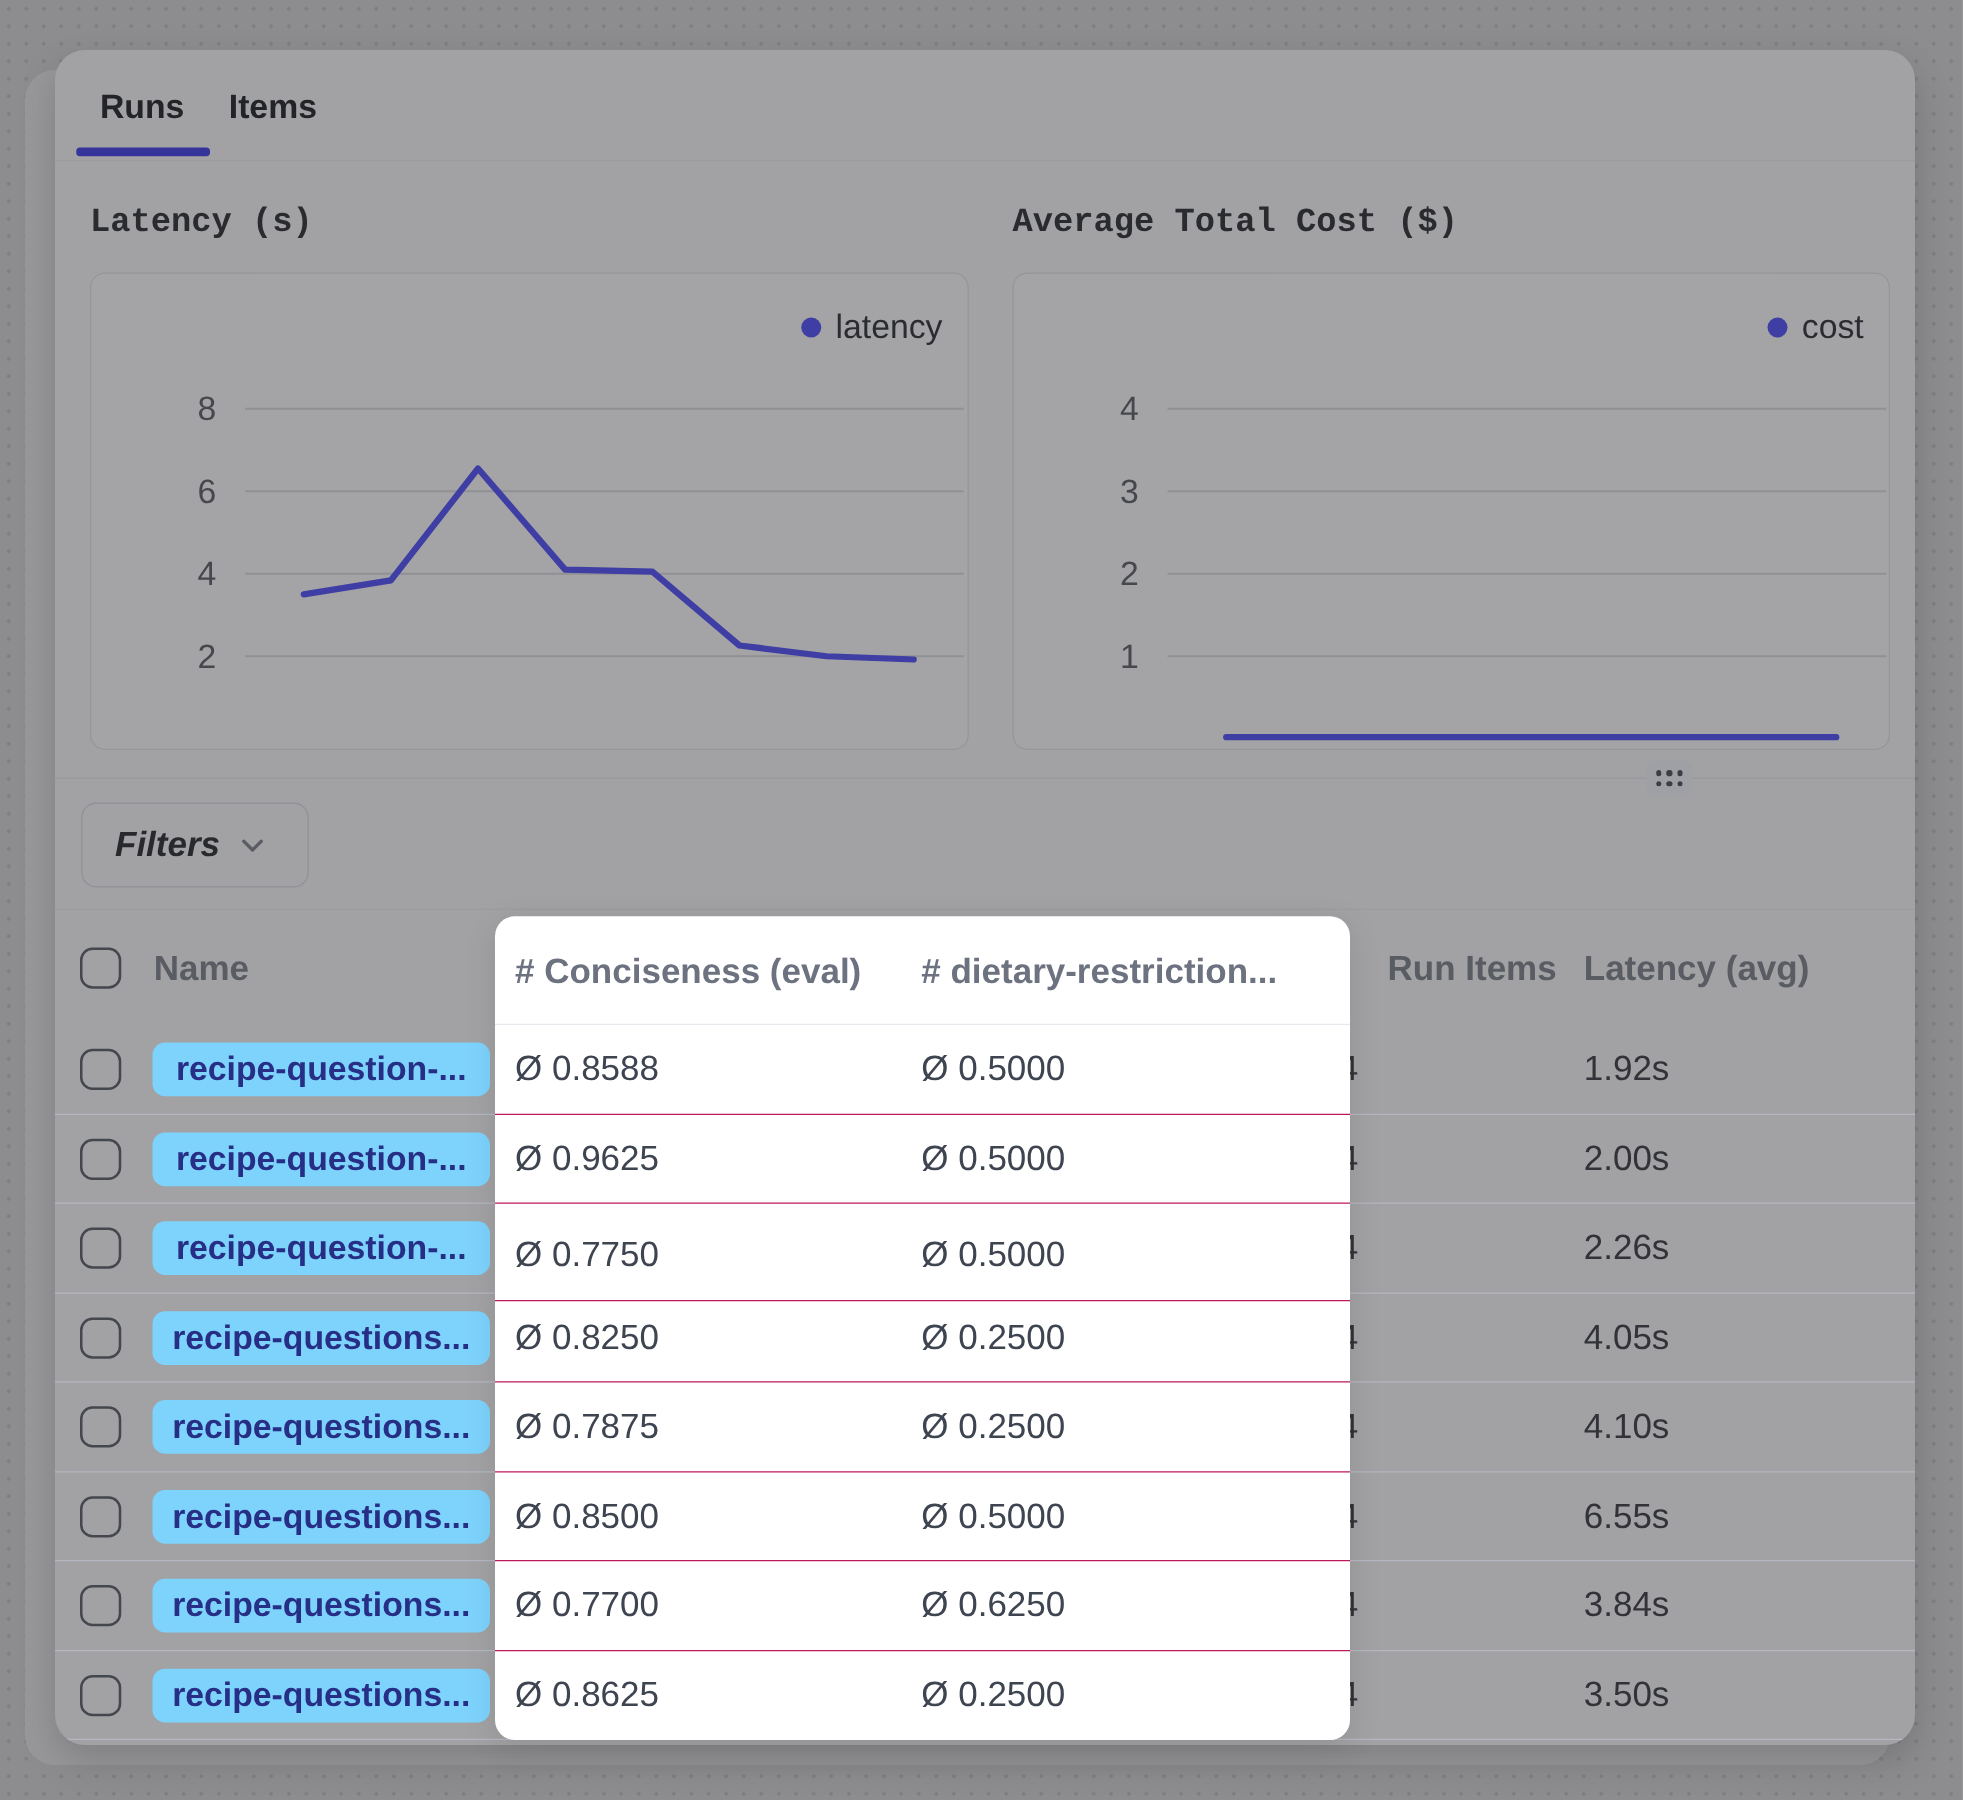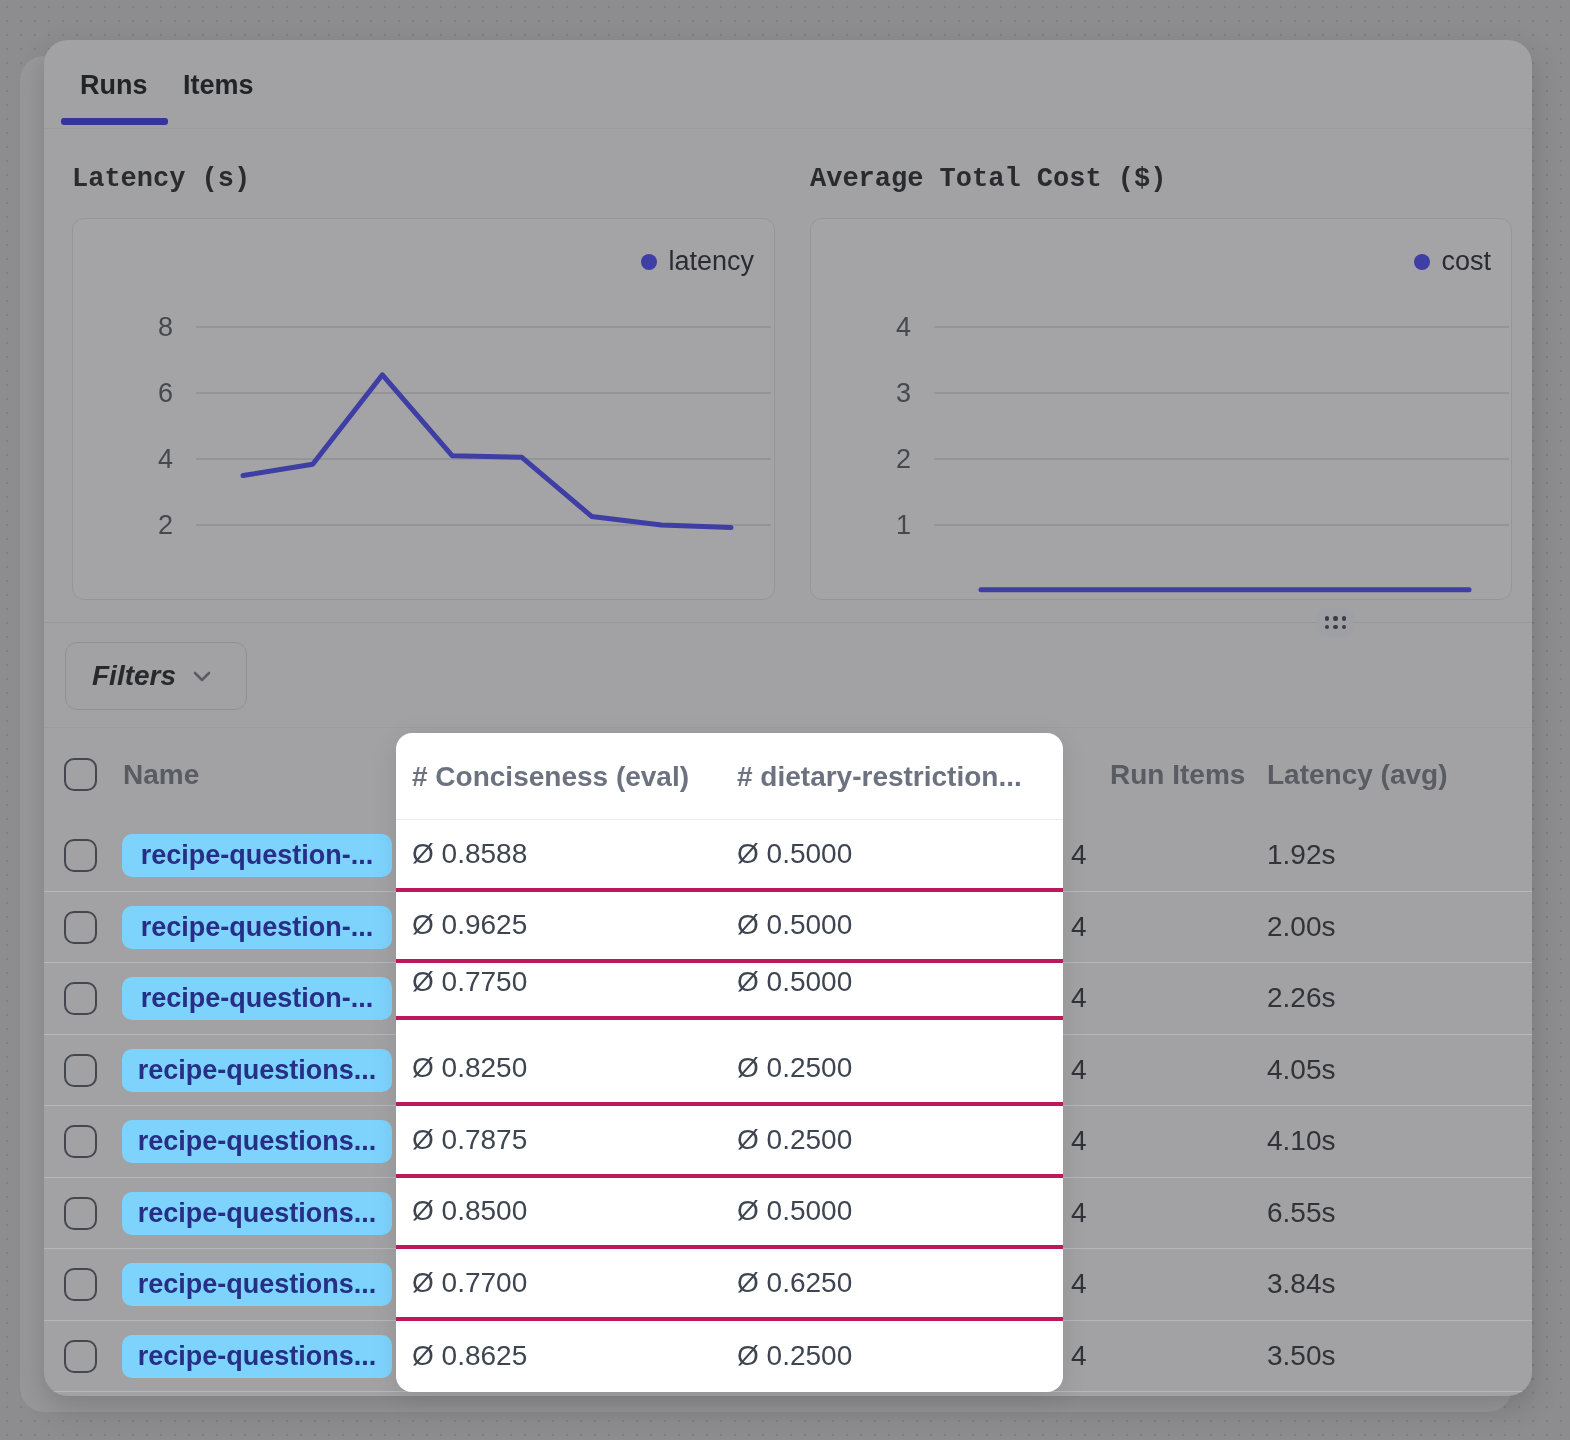--- a/index.html
+++ b/index.html
@@ -53,24 +53,24 @@
   .thead .checkbox{position:absolute;left:20px;top:30px;}
   .trow{left:0;width:100%;height:71.5px;border-bottom:1px solid #b4b7bf;box-sizing:border-box;cursor:pointer;}
   .trow .checkbox{position:absolute;left:20px;top:19px;}
   .badge{position:absolute;left:78px;top:14px;width:270px;height:43px;border-radius:10px;background:#7dd3fc;
          display:flex;align-items:center;justify-content:center;font-size:27px;font-weight:700;color:#272e85;cursor:pointer;}
   .cell{position:absolute;top:0;height:100%;display:flex;align-items:center;font-size:28px;color:#323338;}
   .cell-runitems{left:1027px;}
   .cell-latency{left:1223px;}
   
   .spotlight{left:396px;top:733px;width:667px;height:659px;background:#ffffff;border-radius:16px;
-             box-shadow:0 6px 26px rgba(0,0,0,.10);overflow:hidden;}
+             box-shadow:0 6px 26px rgba(0,0,0,.10);overflow:hidden;padding-left:17px;}
   .s-head{position:absolute;left:0;top:0;width:100%;height:87px;border-bottom:1px solid #e7e9ef;box-sizing:border-box;}
   .s-th{position:absolute;top:0;height:87px;display:flex;align-items:center;font-size:28px;font-weight:600;color:#6d7280;white-space:nowrap;}
-  .s-row{position:absolute;left:0;width:100%;height:71.5px;border-bottom:4px solid #be185d;box-sizing:border-box;}
+  .s-row{position:absolute;left:0;width:100%;height:71.5px;border-bottom:1px solid #be185d;box-sizing:border-box;}
   .s-row.last{border-bottom:none;}
   .s-cell{position:absolute;top:0;height:100%;display:flex;align-items:center;font-size:28px;color:#3e4551;}
   .col1{left:16px;}
   .col2{left:341px;}
 </style>
 </head>
 <body>
 
 <div class="abs behind-card"></div>
 
@@ -203,21 +203,21 @@
     <div class="s-th col2"># dietary-restriction...</div>
   </div>
   <div class="s-row" style="top:87px">
     <div class="s-cell col1">Ø 0.8588</div>
     <div class="s-cell col2">Ø 0.5000</div>
   </div>
   <div class="s-row" style="top:158.5px">
     <div class="s-cell col1">Ø 0.9625</div>
     <div class="s-cell col2">Ø 0.5000</div>
   </div>
-  <div class="s-row" style="top:215px">
+  <div class="s-row" style="top:236px">
     <div class="s-cell col1">Ø 0.7750</div>
     <div class="s-cell col2">Ø 0.5000</div>
   </div>
   <div class="s-row" style="top:301.5px">
     <div class="s-cell col1">Ø 0.8250</div>
     <div class="s-cell col2">Ø 0.2500</div>
   </div>
   <div class="s-row" style="top:373px">
     <div class="s-cell col1">Ø 0.7875</div>
     <div class="s-cell col2">Ø 0.2500</div>

